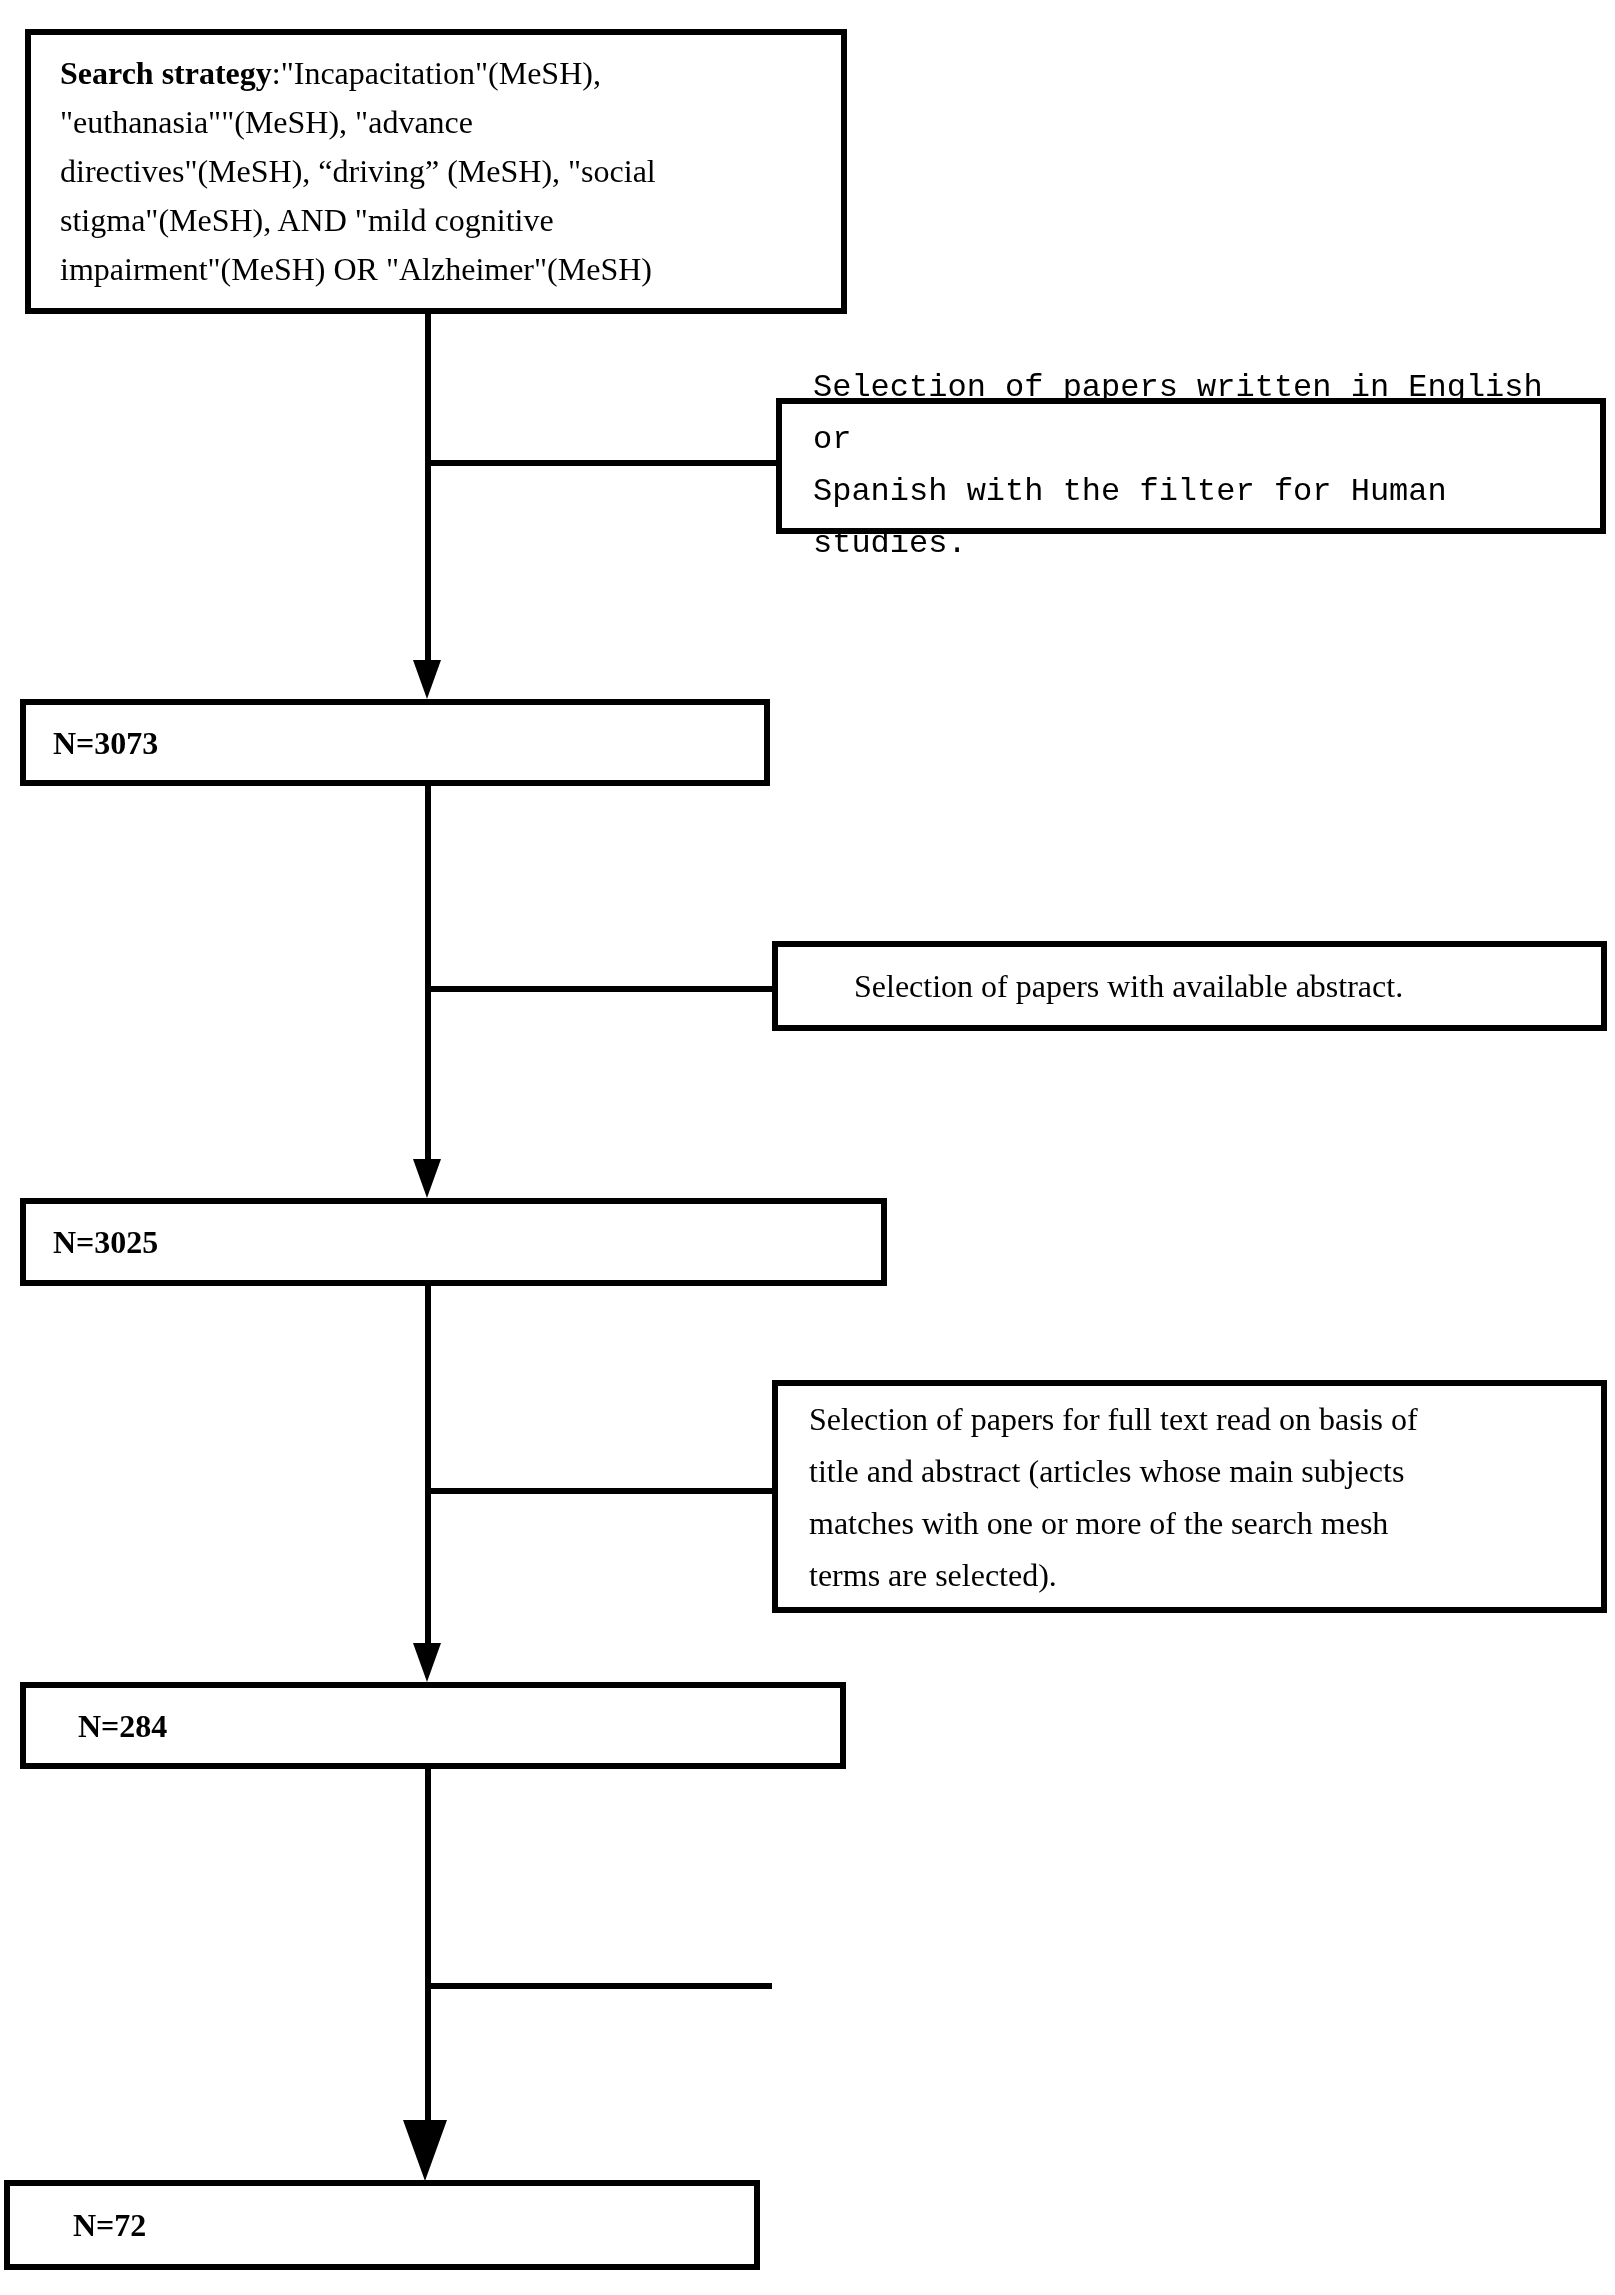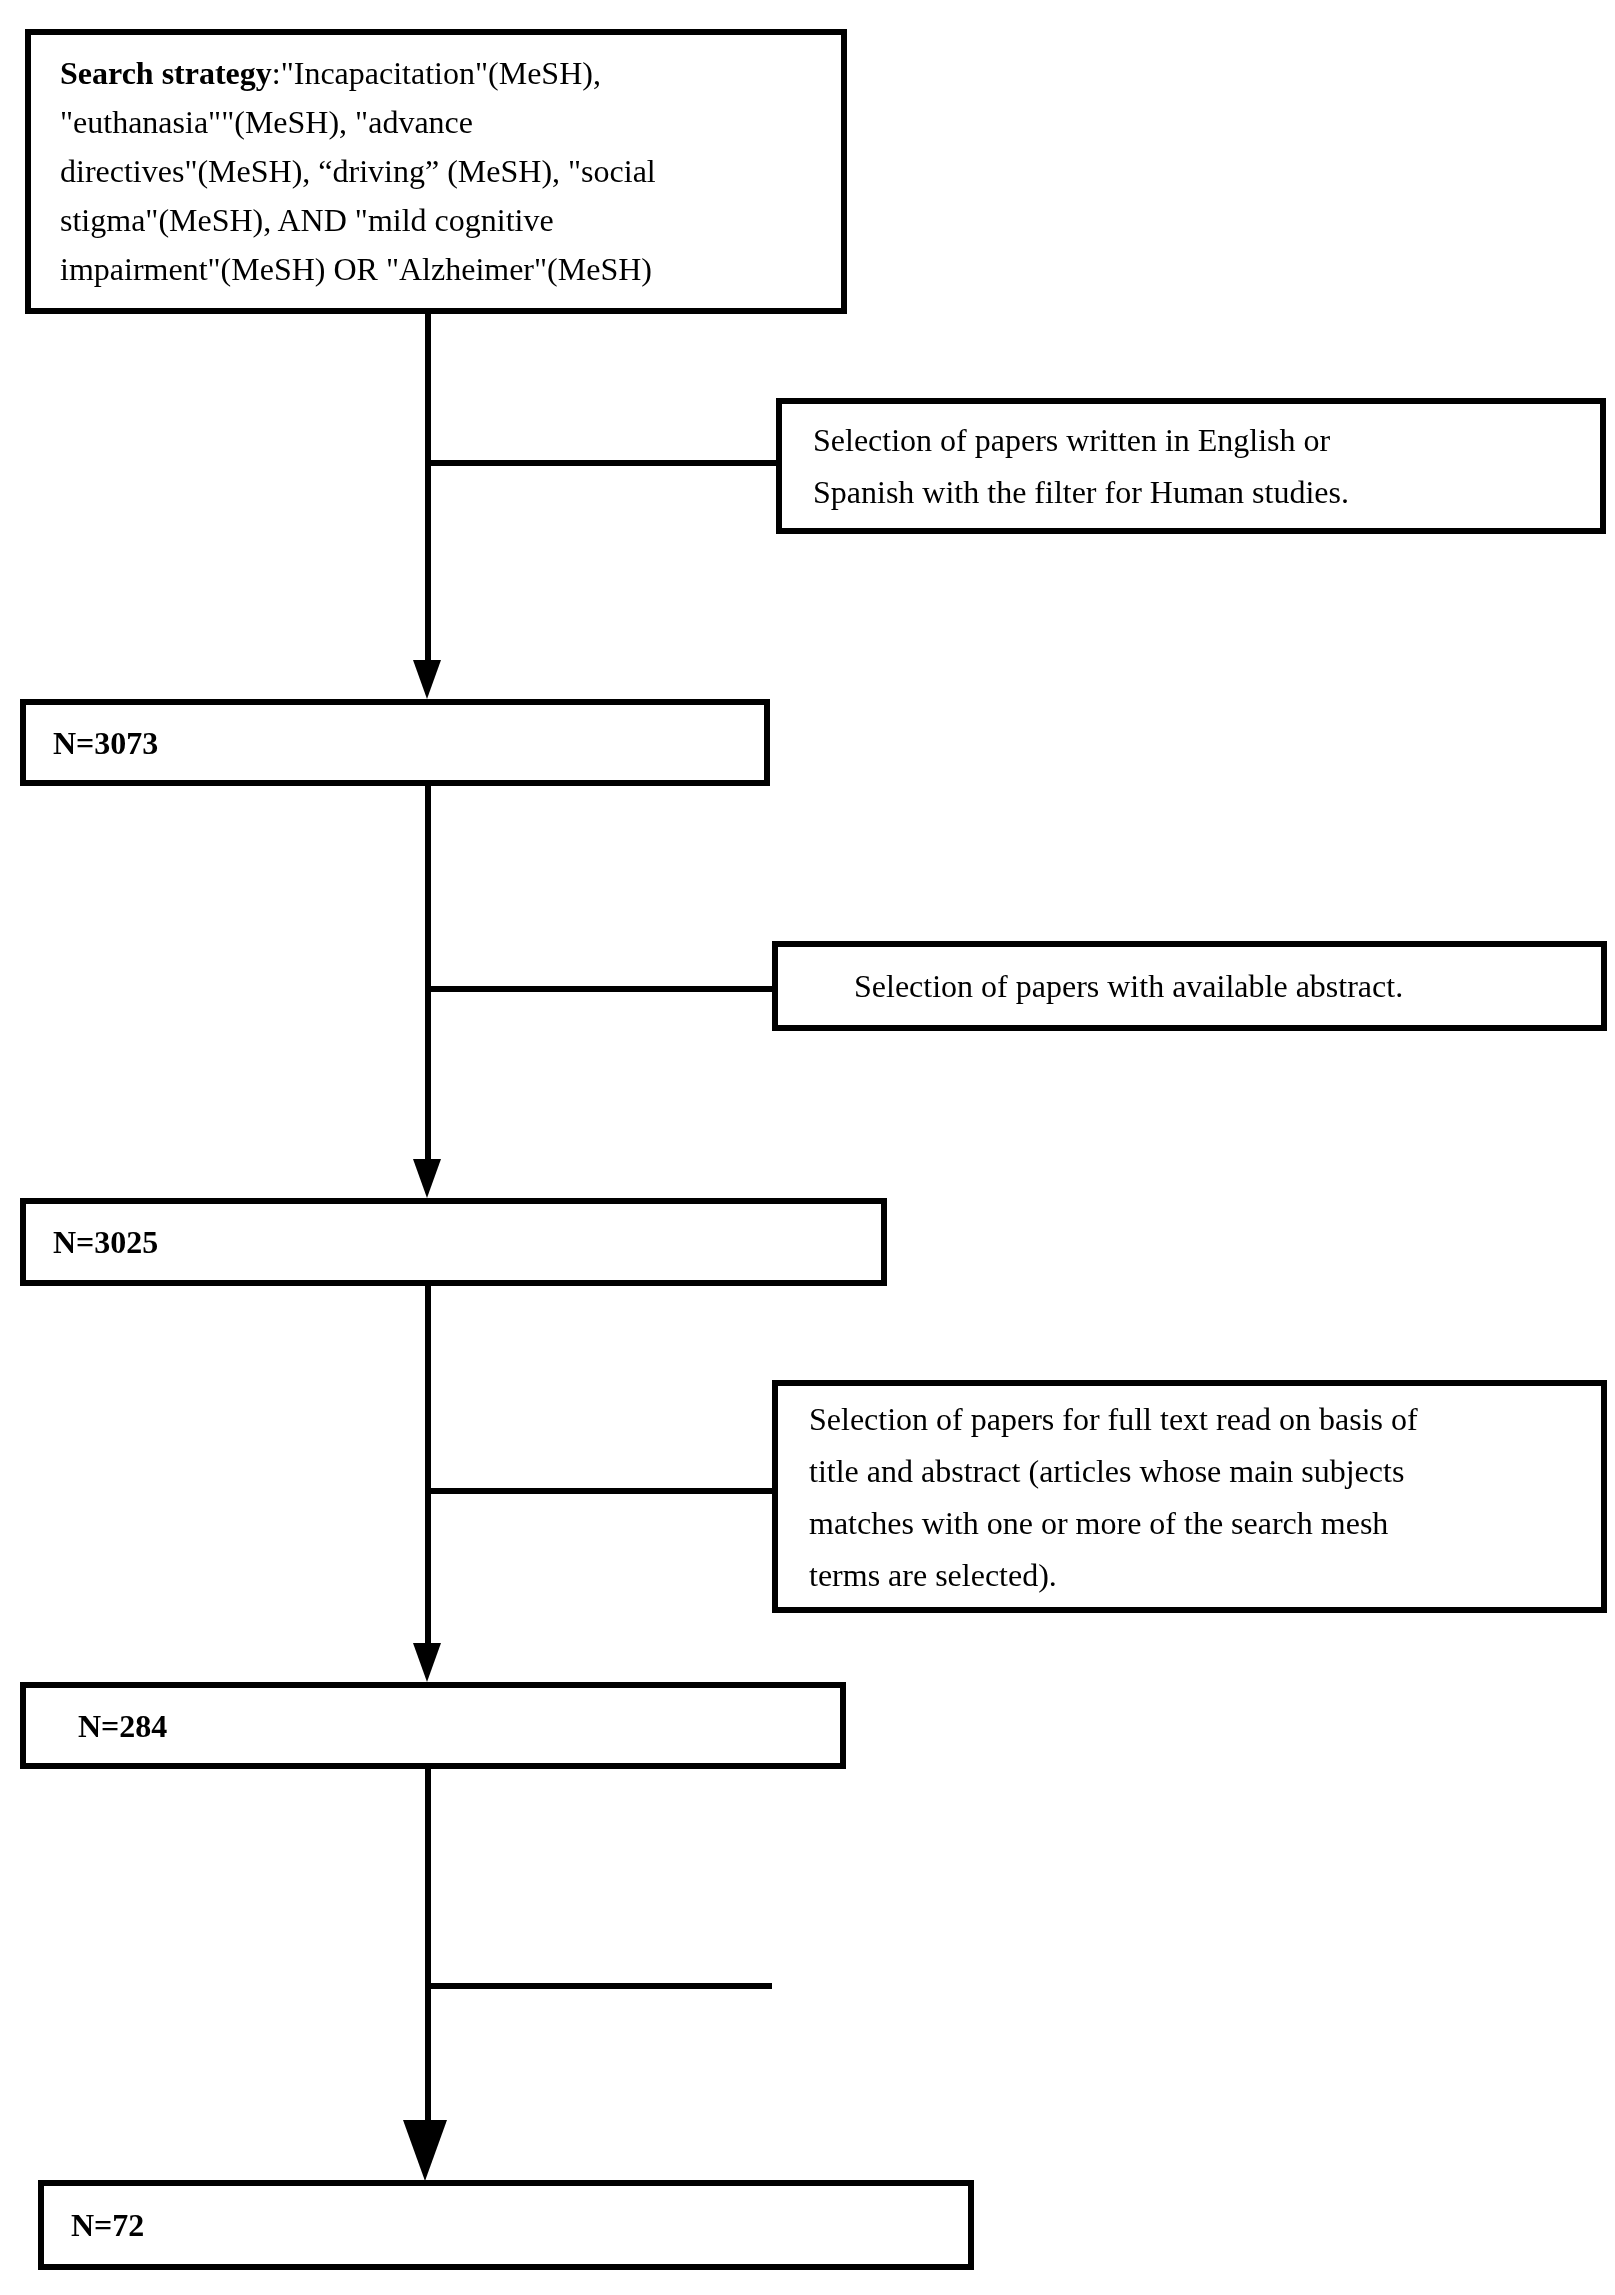--- a/index.html
+++ b/index.html
@@ -61,21 +61,21 @@
 "euthanasia""(MeSH), "advance
 directives"(MeSH), “driving” (MeSH), "social
 stigma"(MeSH), AND "mild cognitive
 impairment"(MeSH) OR "Alzheimer"(MeSH)</span></div>
   </div>
 
   <div class="vline" style="left:425px; top:314px; height:358px;"></div>
   <div class="head" style="left:413px; top:660px;"></div>
 
   <div class="hline" style="left:428px; top:460px; width:348px;"></div>
-  <div class="box" style="left:776px; top:398px; width:830px; height:136px;">
+  <div class="box" style="left:776px; top:398px; width:830px; height:136px;font-family:Liberation Mono, monospace;">
     <div class="txt">Selection of papers written in English or
 Spanish with the filter for Human studies.</div>
   </div>
 
   <div class="box nbox" style="left:20px; top:699px; width:750px; height:87px;">
     <div class="txt">N=3073</div>
   </div>
 
   <div class="vline" style="left:425px; top:786px; height:385px;"></div>
   <div class="head" style="left:413px; top:1159px;"></div>
@@ -102,18 +102,18 @@
 
   <div class="box nbox" style="left:20px; top:1682px; width:826px; height:87px;padding-left:25px;">
     <div class="txt">N=284</div>
   </div>
 
   <div class="vline" style="left:425px; top:1769px; height:352px;"></div>
   <div class="head big" style="left:403px; top:2120px;"></div>
 
   <div class="hline" style="left:428px; top:1983px; width:344px;"></div>
 
-  <div class="box nbox" style="left:38px; top:2180px; width:936px; height:90px;">
+  <div class="box nbox" style="left:4px; top:2180px; width:756px; height:90px;padding-left:36px;">
     <div class="txt">N=72</div>
   </div>
 
 </div>
 
 
 </body></html>

